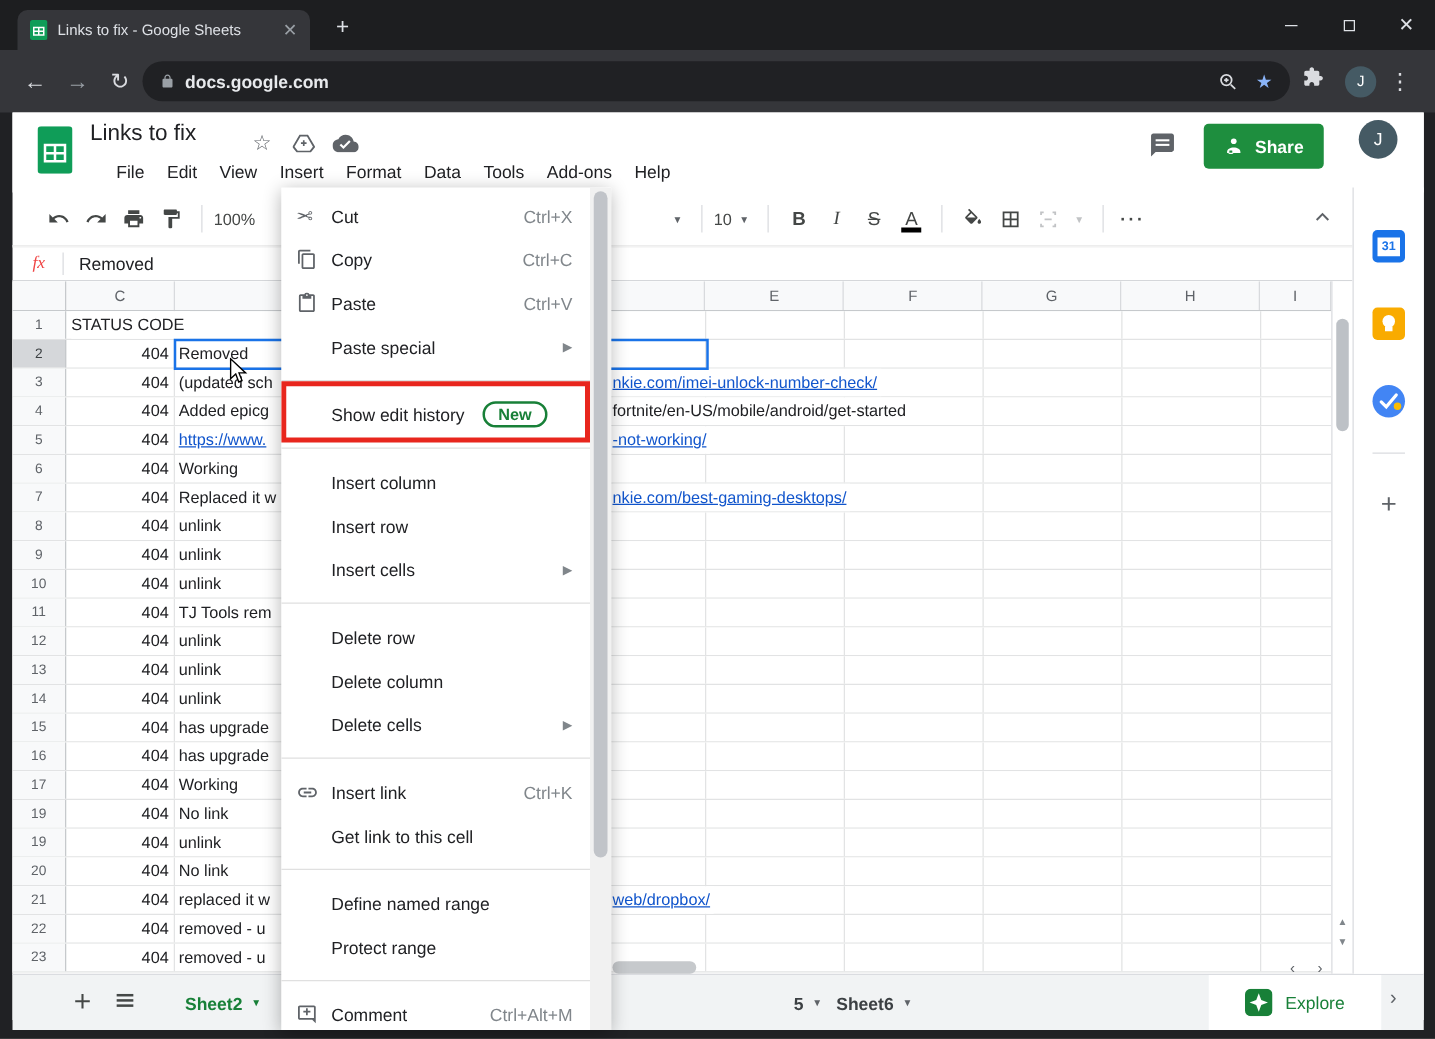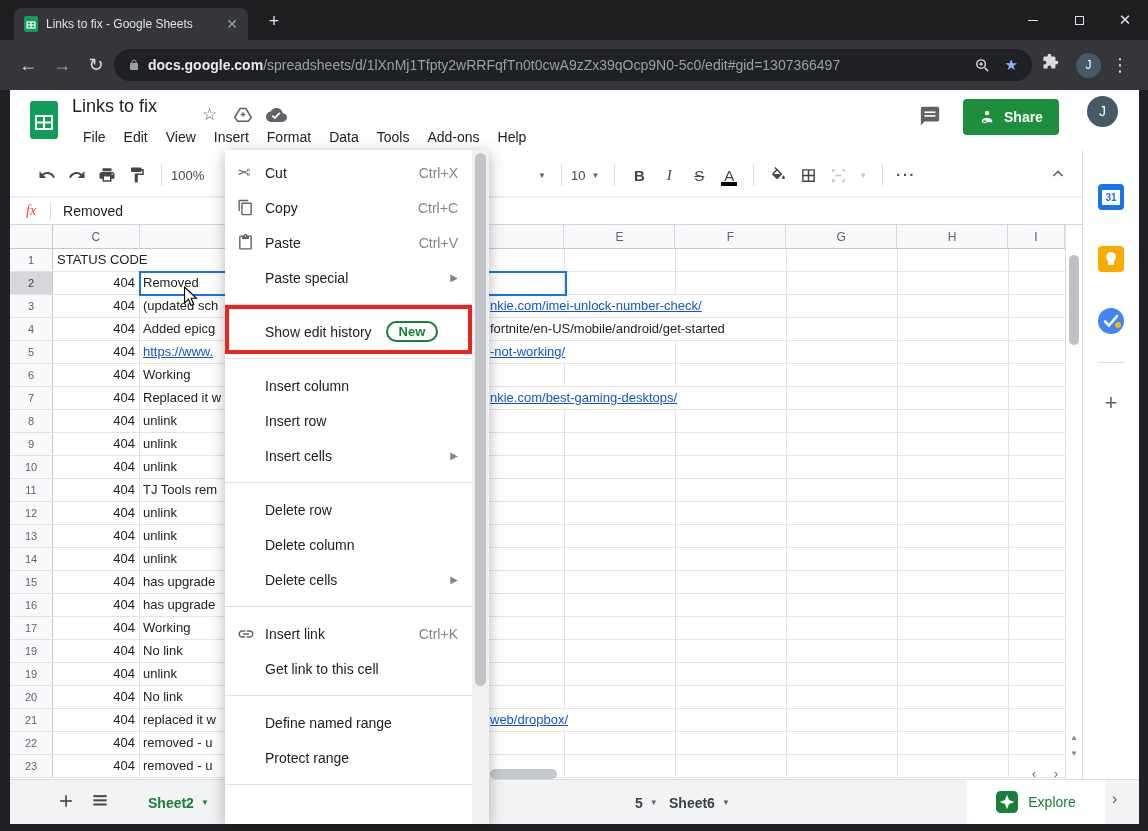--- a/index.html
+++ b/index.html
@@ -30,21 +30,21 @@
   .omni-right{margin-left:auto;display:flex;align-items:center;gap:14px;}
   .bm-star{color:#8ab4f8;font-size:15px;}
   .avatar-sm{position:absolute;left:1076px;top:13px;width:25px;height:25px;border-radius:50%;
              background:#455a64;color:#fff;font-size:12px;text-align:center;line-height:25px;}
   
   .app{position:absolute;left:10px;top:90px;width:1129px;height:726px;background:#fff;}
   .app-header{position:absolute;left:0;top:0;right:0;height:64px;background:#fff;}
   .logo{position:absolute;left:20px;top:11px;}
   .doc-title{position:absolute;left:62px;top:6px;font-size:18px;color:#202124;}
   .title-ic{position:absolute;top:14px;color:#5f6368;font-size:17px;}
-  .menubar{position:absolute;left:64px;top:36px;display:flex;font-size:14px;color:#202124;justify-content:space-between;}
+  .menubar{position:absolute;left:74px;top:36px;display:flex;font-size:14px;color:#202124;justify-content:space-between;}
   .menu-item{padding:3px 9px;border-radius:3px;}
   .hdr-comment{position:absolute;left:909px;top:15px;}
   .share-btn{position:absolute;left:953px;top:9px;height:36px;background:#1e8e3e;border-radius:4px;
              display:flex;align-items:center;padding:0 16px;gap:9px;color:#fff;font-size:14px;font-weight:bold;}
   .avatar-lg{position:absolute;left:1077px;top:6px;width:31px;height:31px;border-radius:50%;
              background:#455a64;color:#fff;font-size:14px;text-align:center;line-height:31px;}
   
   .app-toolbar{position:absolute;left:0;top:64px;width:1072px;height:43px;border-bottom:1px solid #ededed;}
   .tb{position:absolute;top:0;height:42px;display:flex;align-items:center;color:#444746;}
   .tb-left{left:22px;}
@@ -166,21 +166,20 @@
     <div class="nav-ic" style="left:16px">←</div>
     <div class="nav-ic" style="left:50px;color:#9aa0a6">→</div>
     <div class="nav-ic" style="left:84px">↻</div>
     <div class="omnibox">
       <span>
         <svg width="12" height="14" viewBox="0 0 24 24" fill="#9aa0a6">
             <path d="M18 8h-1V6c0-2.76-2.24-5-5-5S7 3.24 7 6v2H6c-1.1 0-2 .9-2 2v10c0 1.1.9 2 2 2h12c1.1 0 2-.9 2-2V10c0-1.1-.9-2-2-2zm-3 0H9V6c0-1.66 1.34-3 3-3s3 1.34 3 3v2z"></path>
           </svg>
       </span>
       <span class="url-host">docs.google.com</span>
-      <span class="url-path">/spreadsheets/d/1lXnMj1Tfpty2wRRFqfTn0t0cwA9zZx39qOcp9N0-5c0/edit#gid=1307366497</span>
       <span class="omni-right">
         <span>
           <svg width="17" height="17" viewBox="0 0 24 24" fill="none" stroke="#dadce0" stroke-width="2">
               <circle cx="10" cy="10" r="6"></circle>
               <path d="M10 7.5v5M7.5 10h5M15 15l5 5"></path>
             </svg>
         </span>
         <span class="bm-star">★</span>
       </span>
     </div>
@@ -724,20 +723,29 @@
         <div class="ctx-divider"></div>
         <div class="ctx-item">
           <span class="ctx-icon"></span>
           <span class="ctx-label">Define named range</span>
         </div>
         <div class="ctx-item">
           <span class="ctx-icon"></span>
           <span class="ctx-label">Protect range</span>
         </div>
         <div class="ctx-divider"></div>
+        <div class="ctx-item">
+          <span class="ctx-icon">
+            <svg width="17" height="17" viewBox="0 0 24 24" fill="#5f6368">
+              <path d="M20 2H4c-1.1 0-2 .9-2 2v12c0 1.1.9 2 2 2h14l4 4V4c0-1.1-.9-2-2-2zm0 14.17L18.83 16H4V4h16v12.17zM11 13h2v-3h3V8h-3V5h-2v3H8v2h3v3z"></path>
+            </svg>
+          </span>
+          <span class="ctx-label">Comment</span>
+          <span class="ctx-shortcut">Ctrl+Alt+M</span>
+        </div>
       </div>
     <div class="ctx-scroll">
       <div class="ctx-thumb"></div>
     </div>
     <div class="annotation"></div>
   </div>
 
   <div class="cursor">
     <svg width="16" height="22" viewBox="0 0 16 22">
         <path d="M1.5 1 L1.5 17 L5.6 13.2 L8 19.6 L10.6 18.5 L8.2 12.3 L13.5 12.3 Z" fill="#fff" stroke="#000" stroke-width="1.1"></path>

